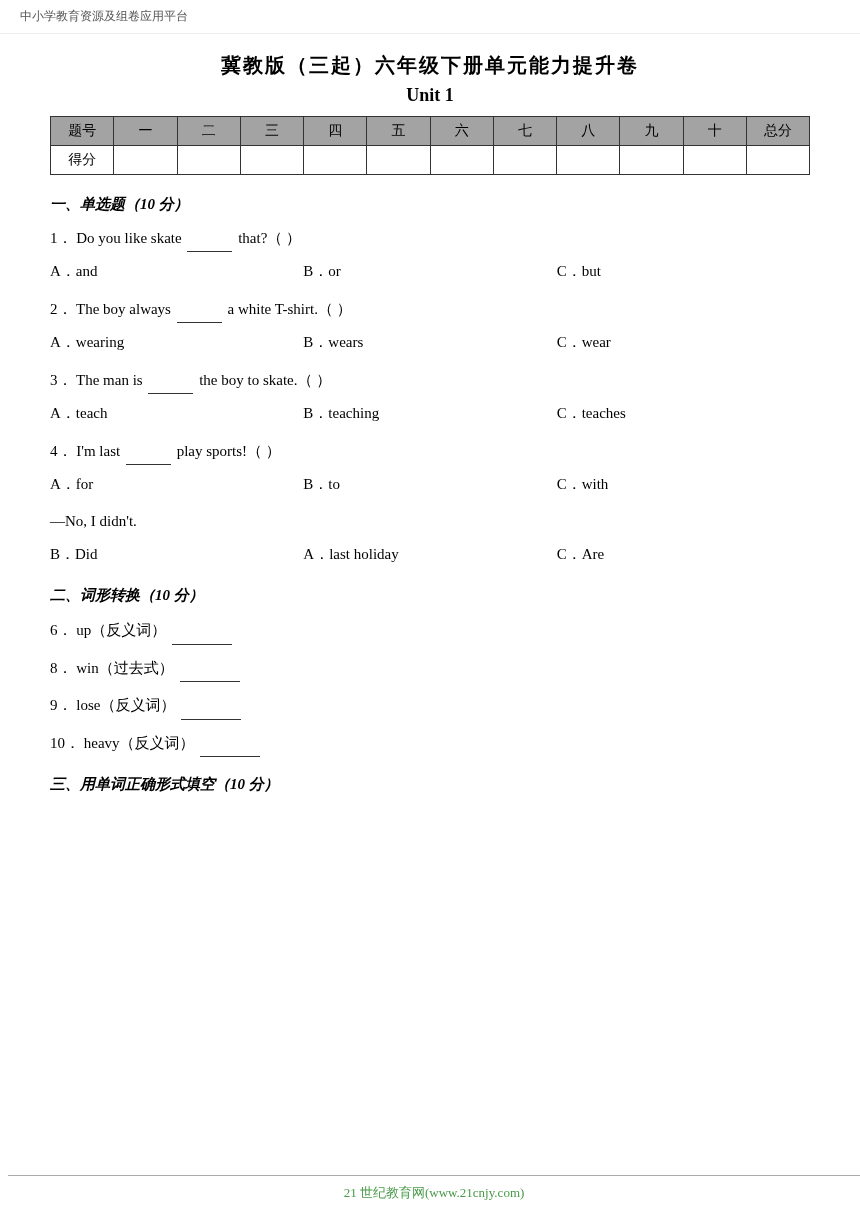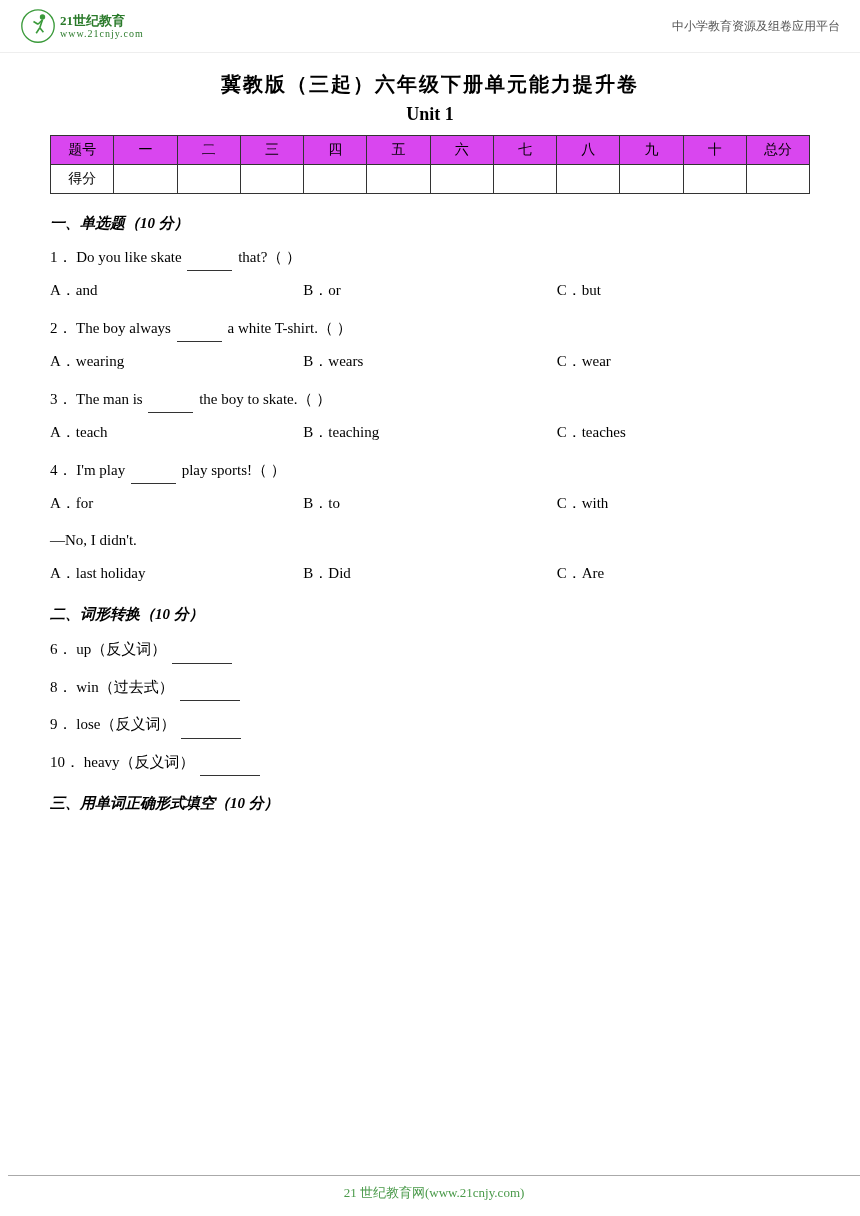--- a/index.html
+++ b/index.html
@@ -69,21 +69,21 @@
       font-size: 14px;
     }
     .score-table th, .score-table td {
       border: 1px solid #333;
       padding: 5px 4px;
       text-align: center;
       min-width: 40px;
     }
     .score-table th {
       font-weight: normal;
-      background: #d946ef;
+      background: #a3a3a3;
     }
     
     .section-title {
       font-size: 15px;
       font-weight: bold;
       margin: 18px 0 10px 0;
       font-style: italic;
     }
     
     .question {
@@ -123,37 +123,20 @@
       padding: 8px 0 4px 0;
       position: absolute;
       bottom: 10px;
       left: 8px; right: 0;
     }
   </style>
 </head>
 <body>
 
 <div class="header">
-  <div class="logo-area">
-
-    <svg class="logo-icon" viewBox="0 0 40 40" xmlns="http://www.w3.org/2000/svg">
-      <circle cx="20" cy="20" r="18" fill="#fff" stroke="#3a9a3a" stroke-width="1.5"></circle>
-
-      <circle cx="25" cy="10" r="3" fill="#3a9a3a"></circle>
-      <line x1="25" y1="13" x2="22" y2="22" stroke="#3a9a3a" stroke-width="1.8"></line>
-      <line x1="22" y1="22" x2="18" y2="28" stroke="#3a9a3a" stroke-width="1.8"></line>
-      <line x1="22" y1="22" x2="26" y2="27" stroke="#3a9a3a" stroke-width="1.8"></line>
-      <line x1="25" y1="13" x2="20" y2="18" stroke="#3a9a3a" stroke-width="1.8"></line>
-      <line x1="20" y1="18" x2="15" y2="15" stroke="#3a9a3a" stroke-width="1.8"></line>
-    </svg>
-    <div>
-      <div class="logo-text">21世纪教育</div>
-      <div class="logo-sub">www.21cnjy.com</div>
-    </div>
-  </div>
   <div class="header-right">中小学教育资源及组卷应用平台</div>
 </div>
 
 <div class="content">
 
   <div class="main-title">冀教版（三起）六年级下册单元能力提升卷</div>
   <div class="unit-title">Unit 1</div>
 
   <table class="score-table">
     <tbody>
@@ -221,36 +204,36 @@
     <span>the boy to skate.（  ）</span>
   </div>
   <div class="options-row">
     <div class="option"><span>A．</span><span>teach</span></div>
     <div class="option"><span>B．</span><span>teaching</span></div>
     <div class="option"><span>C．</span><span>teaches</span></div>
   </div>
 
   <div class="question">
     <span>4．</span>
-    <span>I'm play</span>
+    <span>I'm last</span>
     <span class="blank">&nbsp;&nbsp;&nbsp;&nbsp;&nbsp;</span>
     <span>play sports!（  ）</span>
   </div>
   <div class="options-row">
     <div class="option"><span>A．</span><span>for</span></div>
     <div class="option"><span>B．</span><span>to</span></div>
     <div class="option"><span>C．</span><span>with</span></div>
   </div>
 
   <div class="question" style="margin-top: 4px; margin-bottom: 6px;">
     <span>—No, I didn't.</span>
   </div>
   <div class="options-row">
+    <div class="option"><span>B．</span><span>Did</span></div>
     <div class="option"><span>A．</span><span>last holiday</span></div>
-    <div class="option"><span>B．</span><span>Did</span></div>
     <div class="option"><span>C．</span><span>Are</span></div>
   </div>
 
   <div class="section-title">二、词形转换（10 分）</div>
 
   <div class="fill-question">
     <span>6．</span>
     <span>up（反义词）</span>
     <span class="blank" style="min-width:60px;">&nbsp;&nbsp;&nbsp;&nbsp;&nbsp;&nbsp;</span>
   </div>

